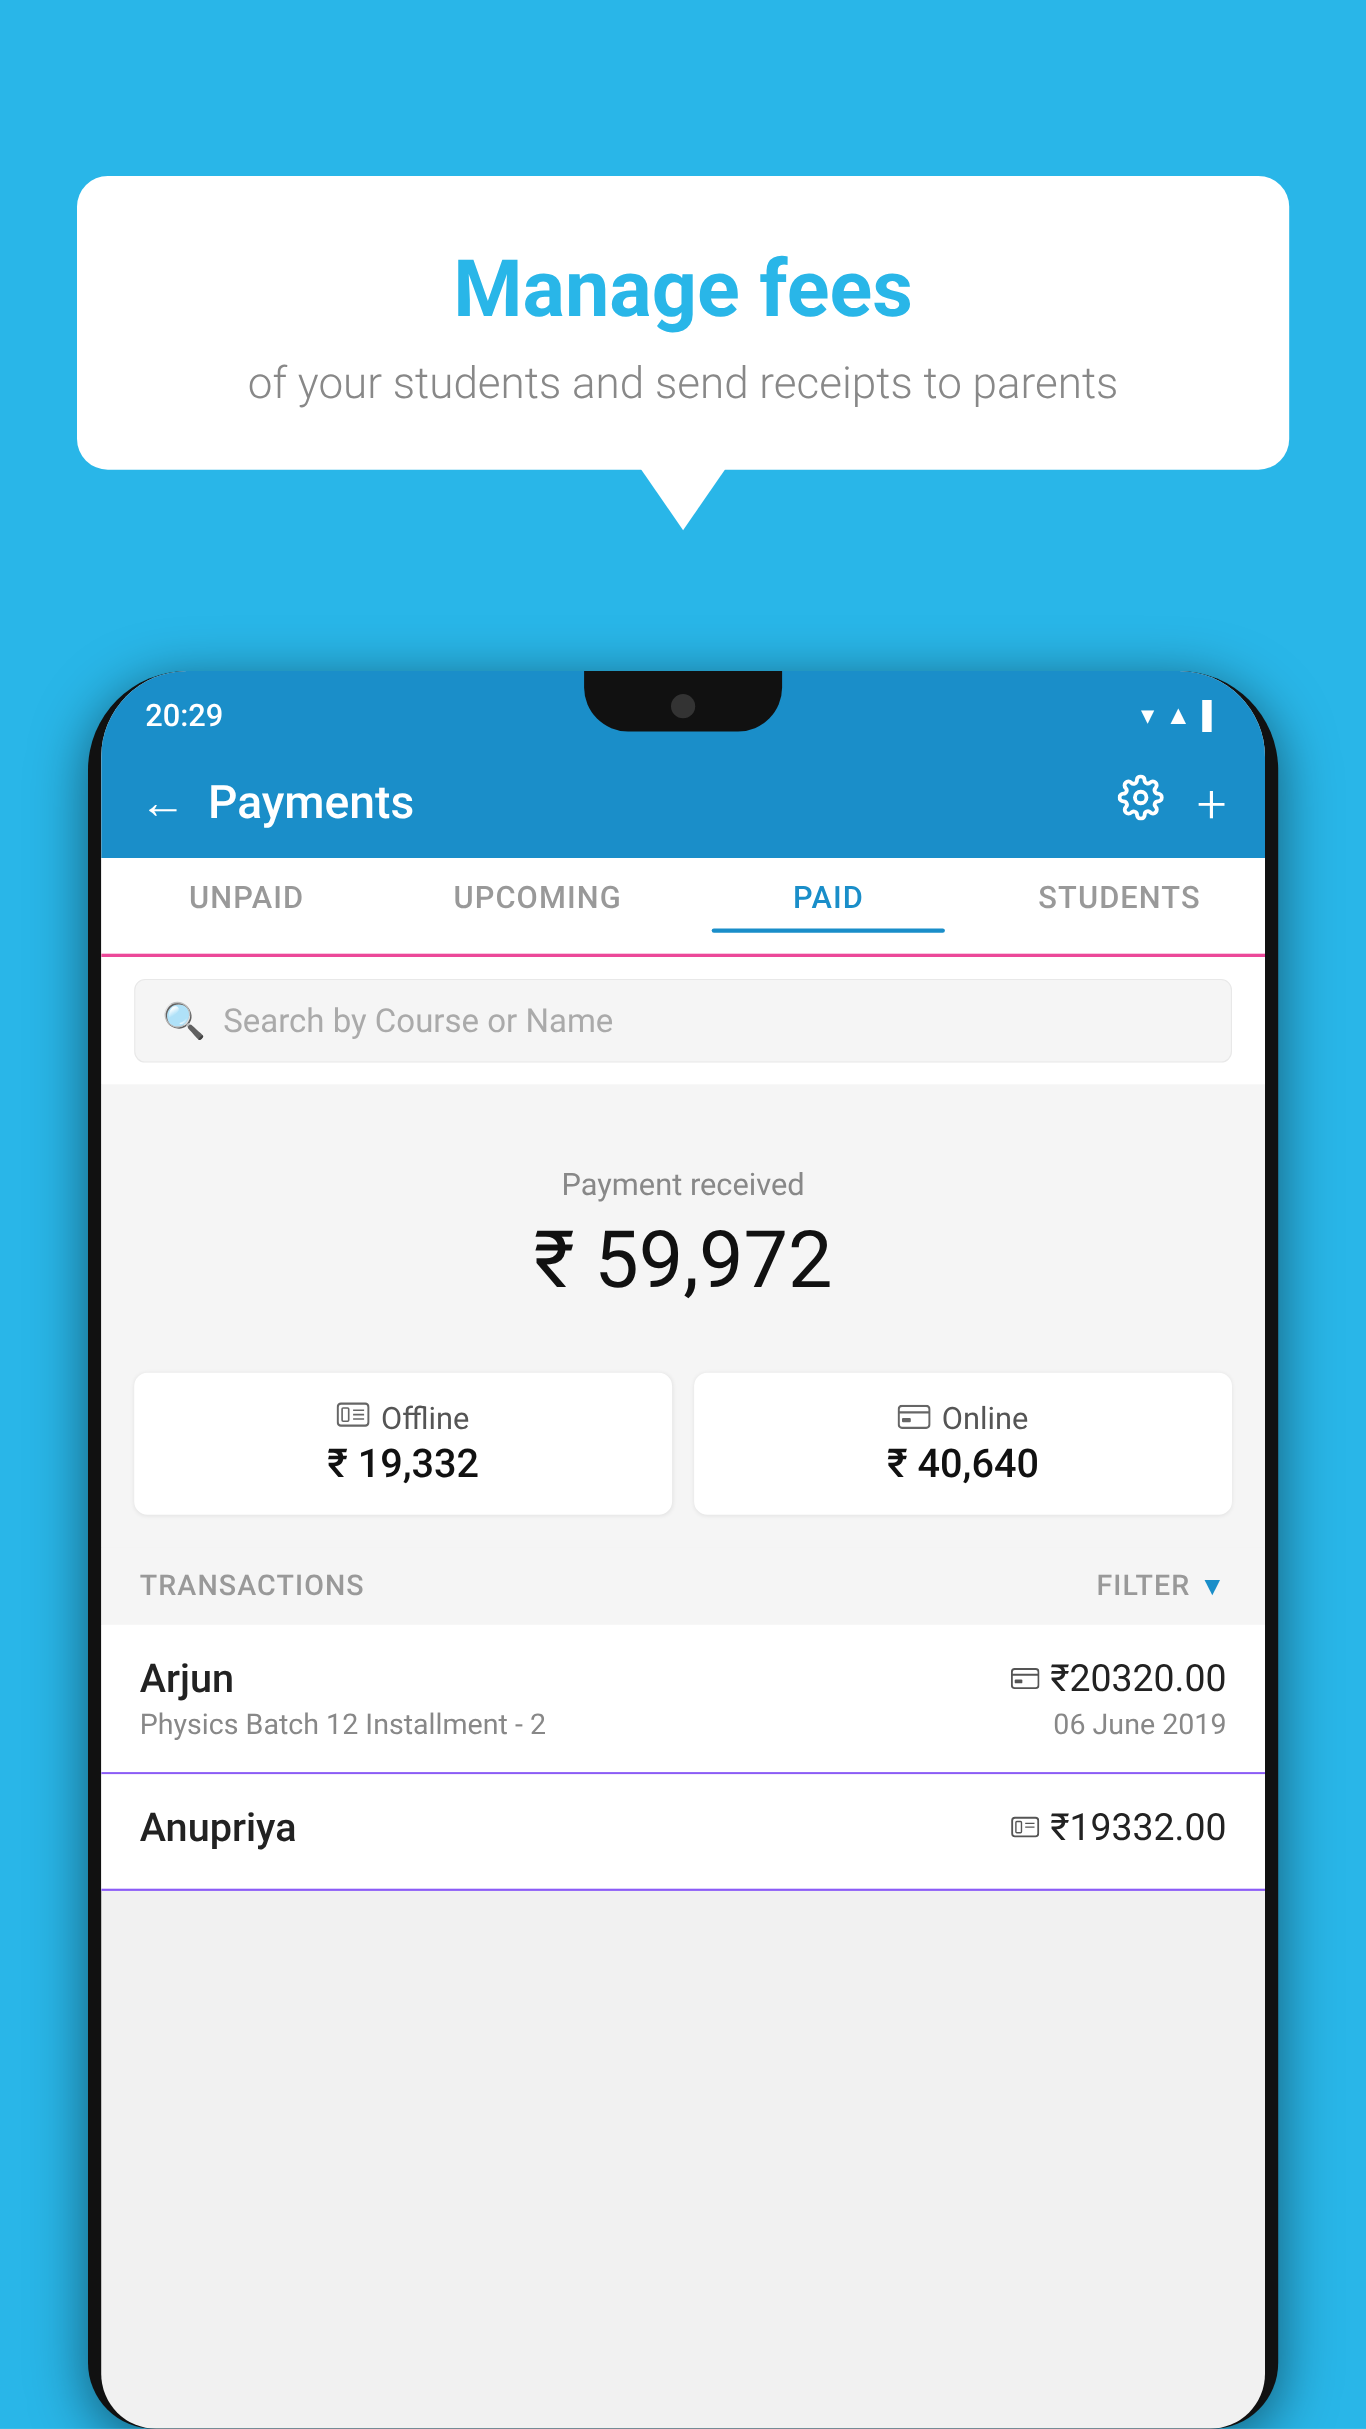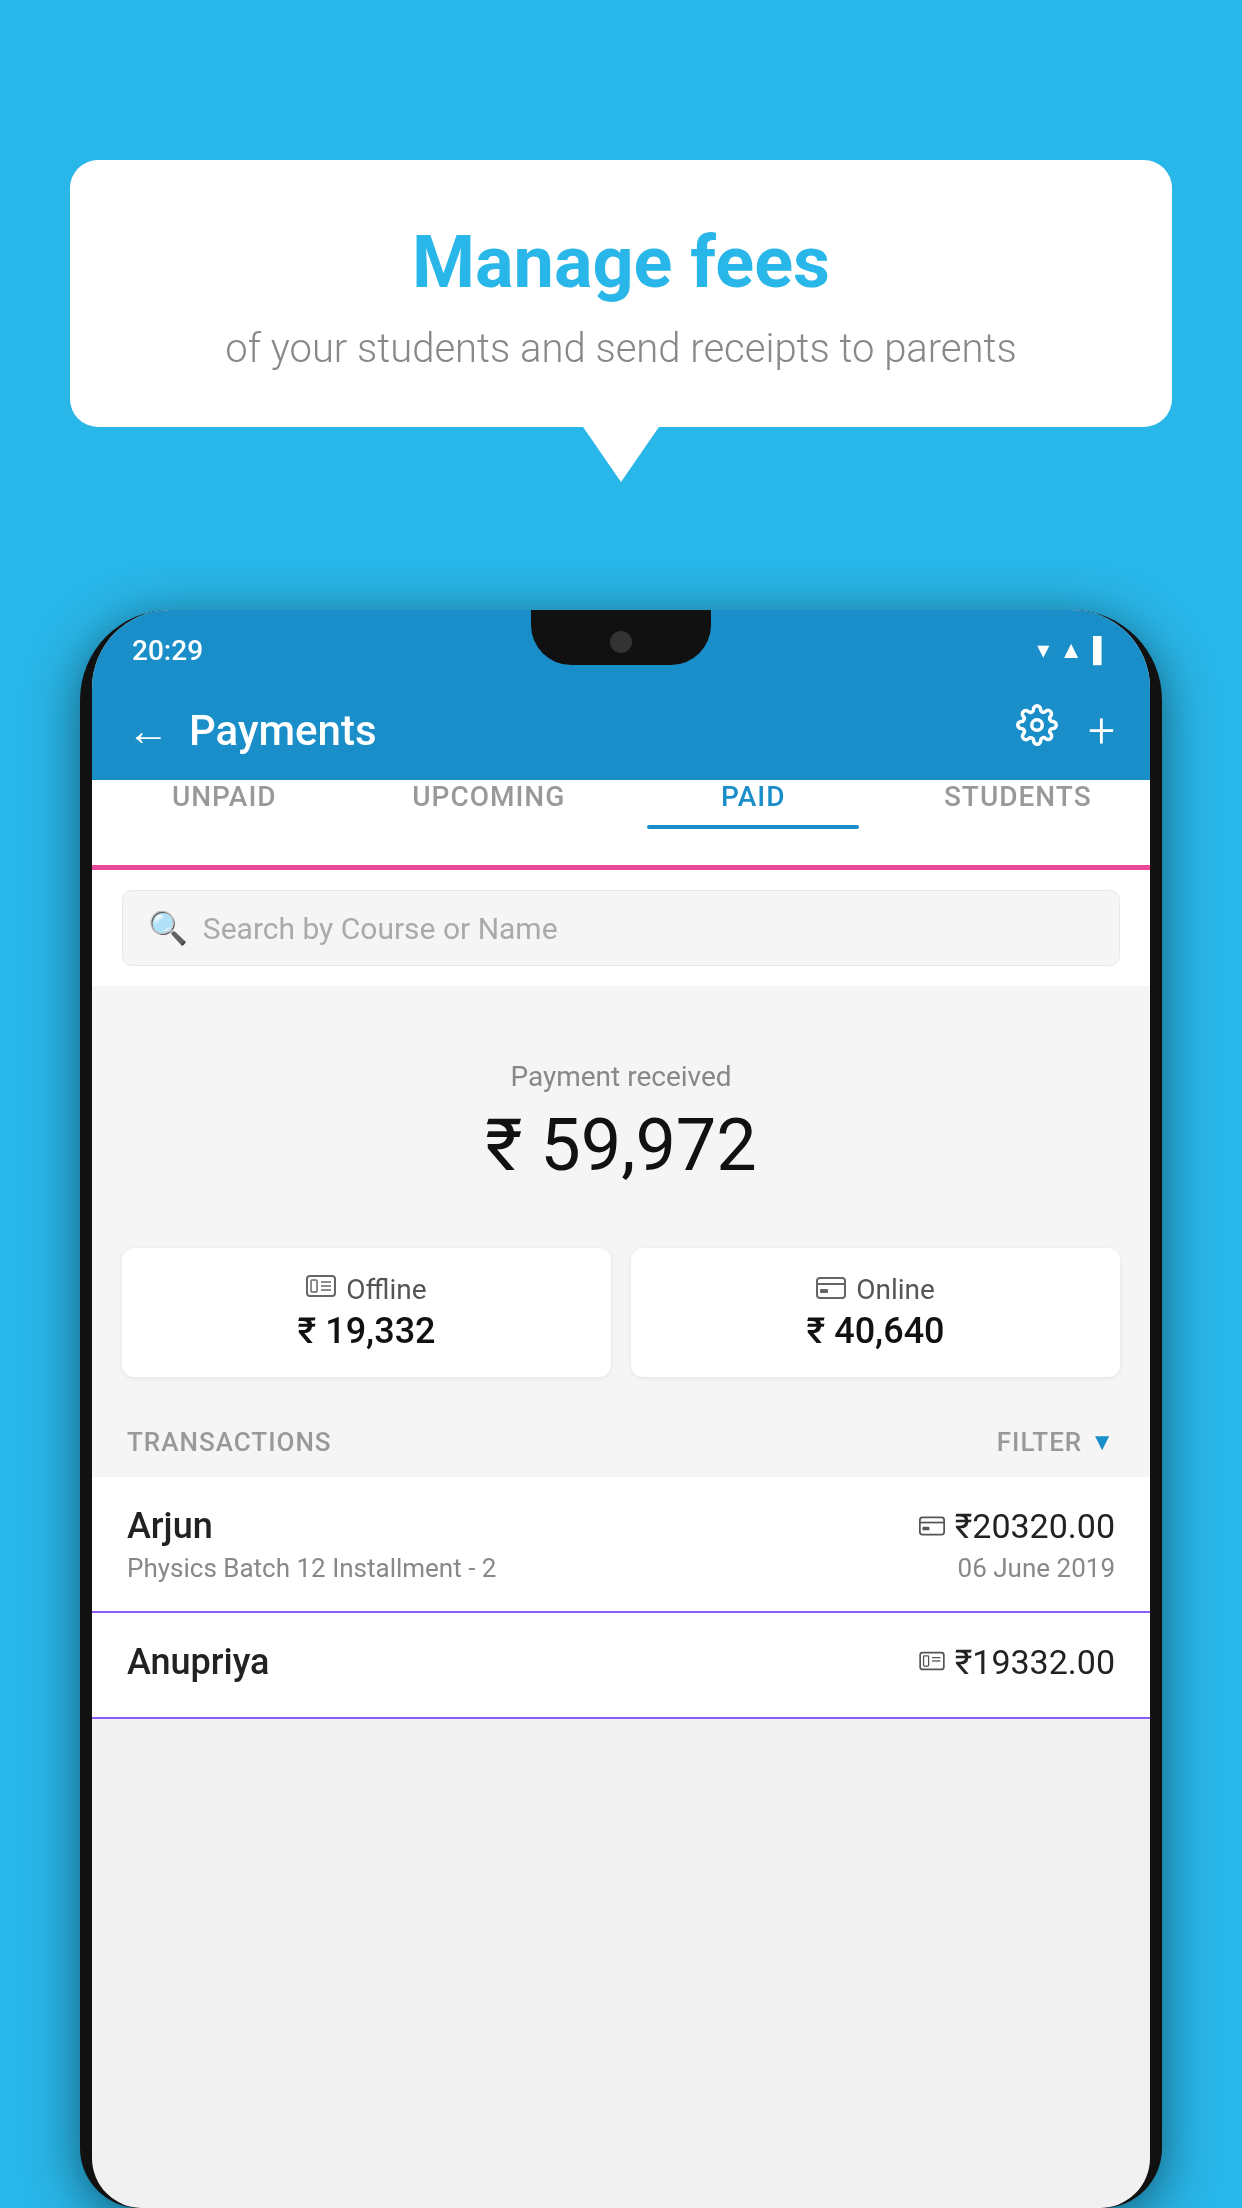--- a/index.html
+++ b/index.html
@@ -160,23 +160,23 @@
 
     .top-bar-icons span {
       color: white;
       font-size: 42px;
     }
 
     
     .tabs {
       background: white;
       display: flex;
-      border-bottom: 5px solid #ec4899;
+      border-bottom: 3px solid #ec4899;
       height: 90px;
-      align-items: flex-start;
+      align-items: center;
     }
 
     .tab {
       flex: 1;
       text-align: center;
       padding-bottom: 16px;
       font-size: 28px;
       color: #999;
       font-weight: 500;
       letter-spacing: 1px;

